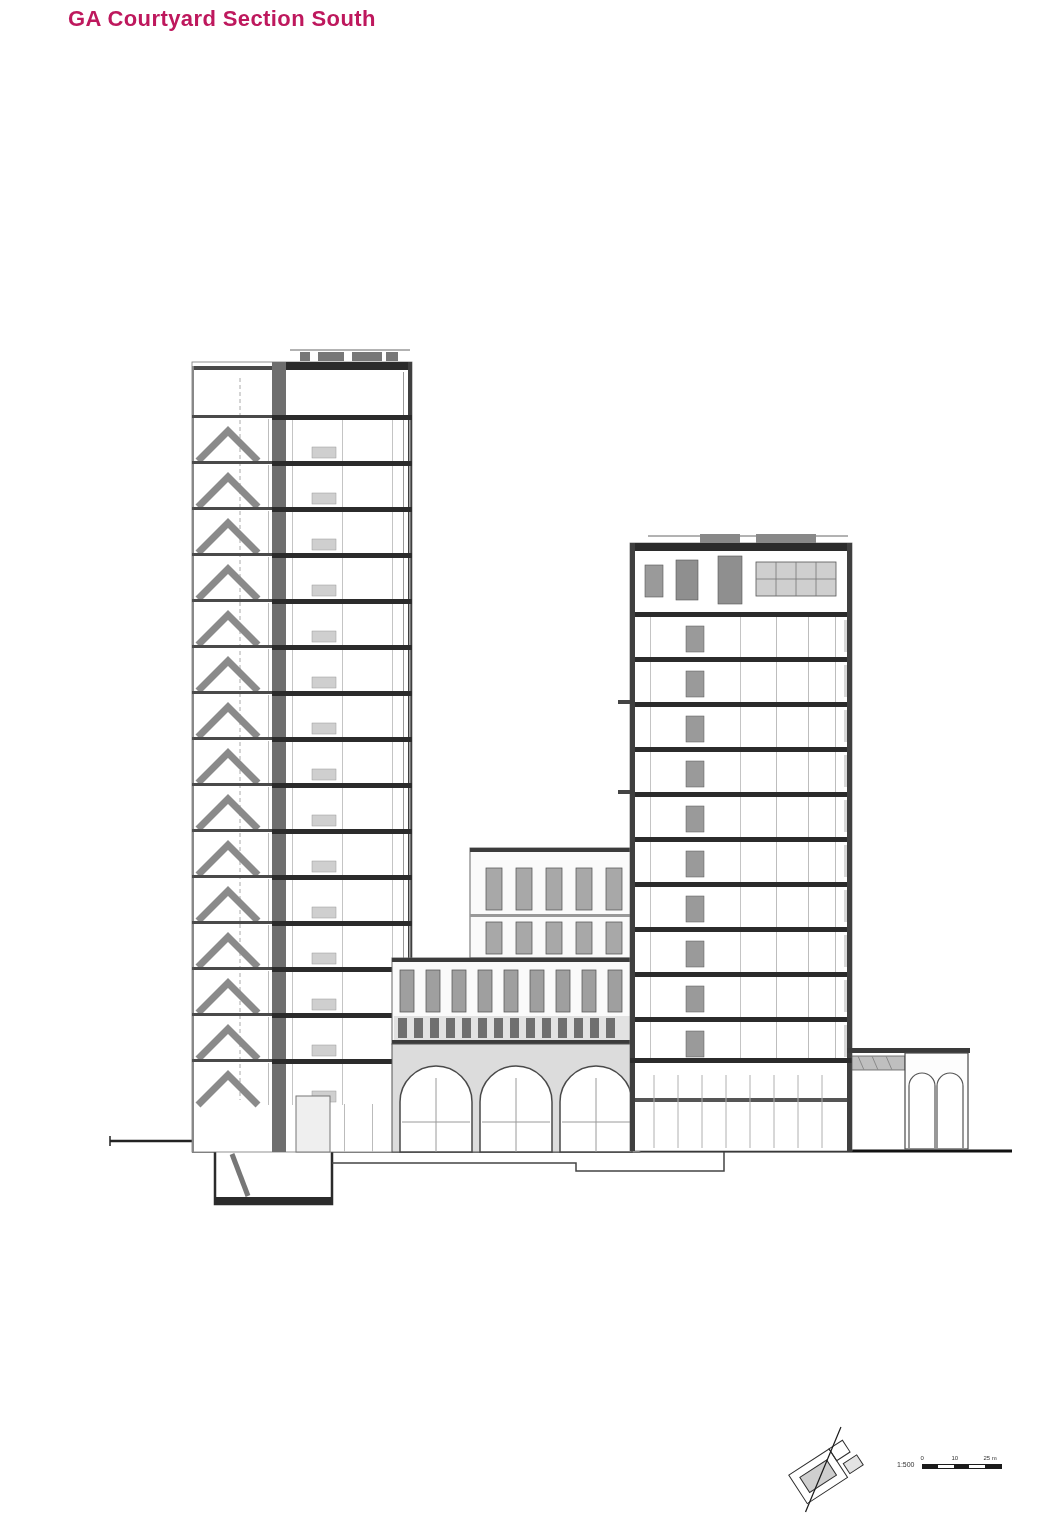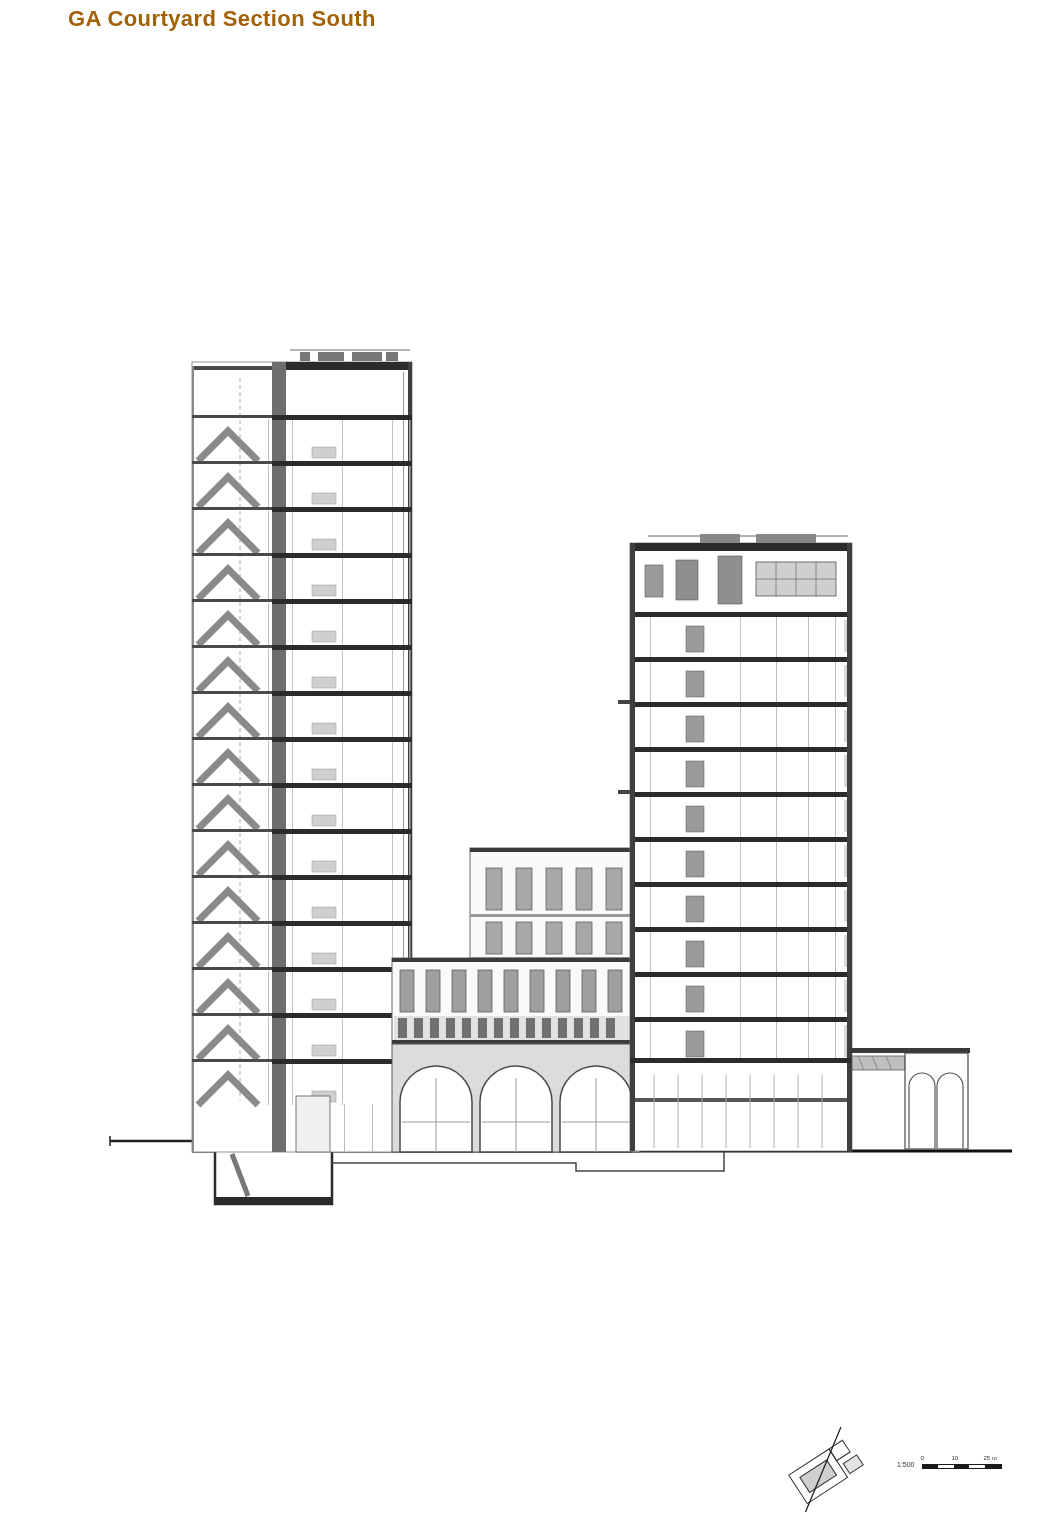--- a/index.html
+++ b/index.html
@@ -4,21 +4,21 @@
 <style>
   * { margin:0; padding:0; box-sizing:border-box; }
   body { background:#ffffff; font-family:"Liberation Sans", sans-serif; }
   .page {
     position:relative; width:1064px; height:1536px;
     background:#ffffff; overflow:hidden;
   }
   .title {
     position:absolute; left:68px; top:6px;
     font-size:22px; font-weight:800; letter-spacing:.4px;
-    color:#a16207;
+    color:#be185d;
   }
   .drawing-svg { position:absolute; left:0; top:0; }
   .scalebar {
     position:absolute; left:897px; top:1455px;
     display:flex; align-items:flex-end; gap:7px;
     font-size:7px; color:#333;
   }
   .scalebar .label { line-height:1; padding-bottom:1px; }
   .bar-wrap { position:relative; width:82px; height:14px; }
   .bar {

